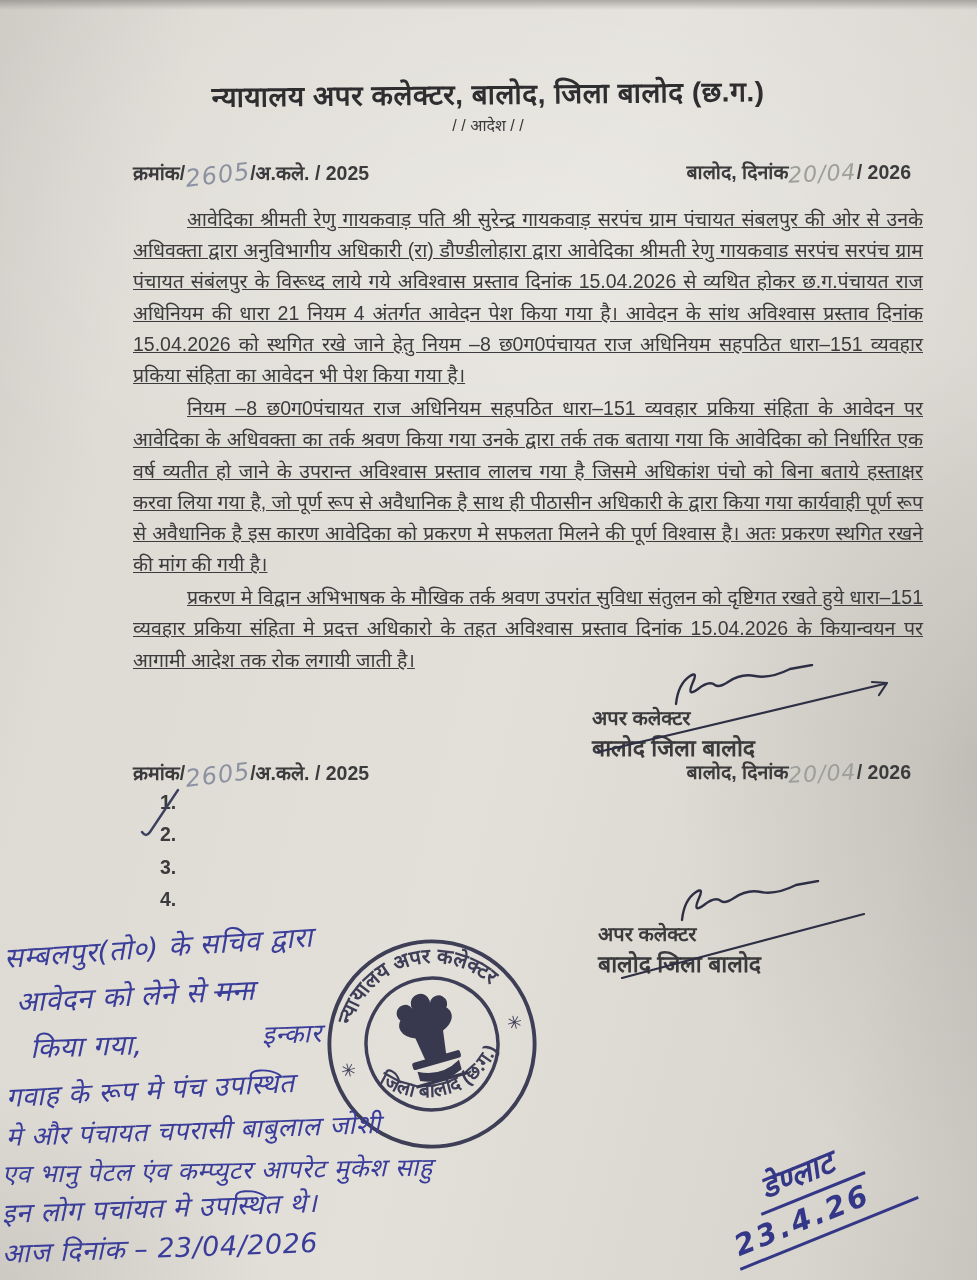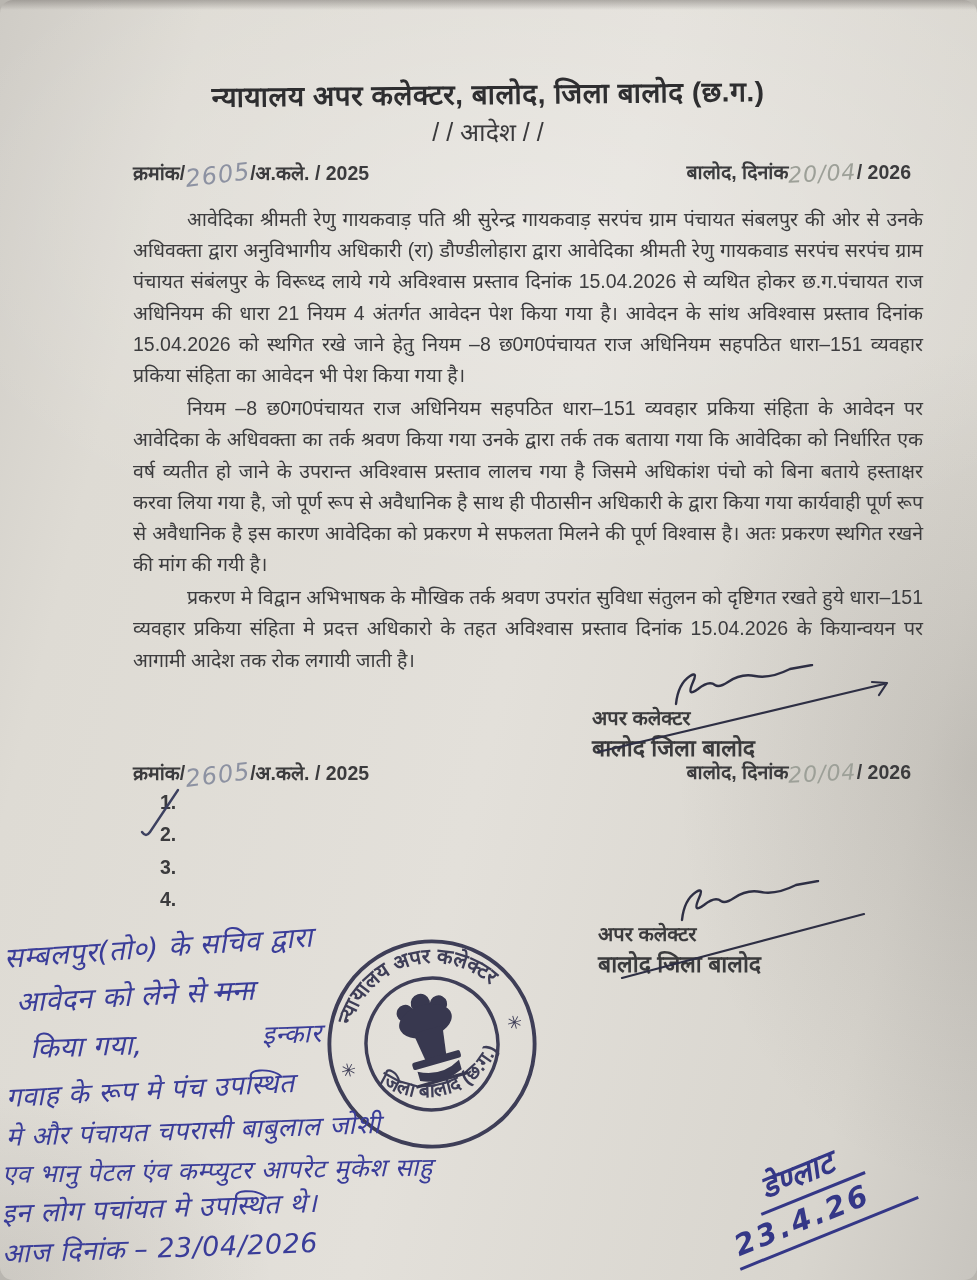--- a/index.html
+++ b/index.html
@@ -4,36 +4,35 @@
 <style>
   html,body{margin:0;padding:0;background:#b9b6b0;}
   .paper{
     position:relative;width:977px;height:1280px;overflow:hidden;
     font-family:"Liberation Sans","DejaVu Sans",sans-serif;color:#3a3a3a;
     background:
       radial-gradient(ellipse 900px 500px at 55% 18%, rgba(255,255,255,.28), rgba(255,255,255,0) 70%),
       radial-gradient(ellipse 500px 700px at 100% 60%, rgba(90,85,80,.16), rgba(90,85,80,0) 60%),
       radial-gradient(ellipse 420px 300px at 0% 100%, rgba(90,85,80,.14), rgba(90,85,80,0) 65%),
       linear-gradient(104deg,#cfccc6 0%,#dedbd4 16%,#e3e0da 52%,#d8d5ce 86%,#c8c5bf 100%);
-    border-radius: 13px;
   }
   .paper:before{content:"";position:absolute;left:0;top:0;width:100%;height:10px;
     background:linear-gradient(180deg,rgba(105,100,96,.45),rgba(105,100,96,0));pointer-events:none;}
   .title{position:absolute;left:58px;top:74px;width:860px;text-align:center;
     font-size:28px;font-weight:700;color:#2e2e30;letter-spacing:.5px;transform:rotate(-.6deg);}
   .subtitle{position:absolute;left:58px;top:114px;width:860px;text-align:center;
-    font-size:25px;color:#3a3a3c;}
+    font-size:16px;color:#3a3a3c;}
   .refrow{position:absolute;left:133px;width:778px;display:flex;justify-content:space-between;
     font-size:19.5px;color:#3b3b3d;font-weight:600;}
   .hw-faint{font-style:italic;font-family:"DejaVu Sans",sans-serif;font-weight:400;
     display:inline-block;transform:rotate(-7deg) translateY(3px);font-size:24px;color:#8d92a2;letter-spacing:1px;}
   .hw-faint.gray{color:#9da098;font-size:22px;transform:rotate(-3deg) translateY(2px);}
   .bodytext{position:absolute;left:133px;top:204px;width:792px;text-align:justify;
     font-size:19.5px;line-height:1.6;color:#3c3c3e;}
-  .bodytext p{margin:0 2px 2px 0;text-indent:54px;}
+  .bodytext p{margin:0 2px 2px 0;text-indent:54px;text-decoration:underline;}
   .sigblock{position:absolute;width:310px;text-align:left;font-size:20px;font-weight:600;color:#3b3b3d;}
   .sigblock .scribble{display:block;margin:0 auto -4px auto;}
   .sigblock .line2{font-size:23px;}
   .strike-svg{position:absolute;pointer-events:none;}
   .listwrap{position:absolute;left:160px;top:789px;width:770px;font-size:19.5px;color:#3b3b3d;font-weight:600;}
   .listrow{display:flex;margin-bottom:6px;line-height:1.35;}
   .listrow .num{width:32px;flex:none;}
   .stamp{position:absolute;left:324px;top:936px;width:216px;height:216px;
     transform:rotate(-16deg);opacity:.93;}
   .hw{position:absolute;font-family:"DejaVu Sans",sans-serif;font-style:italic;font-weight:500;

